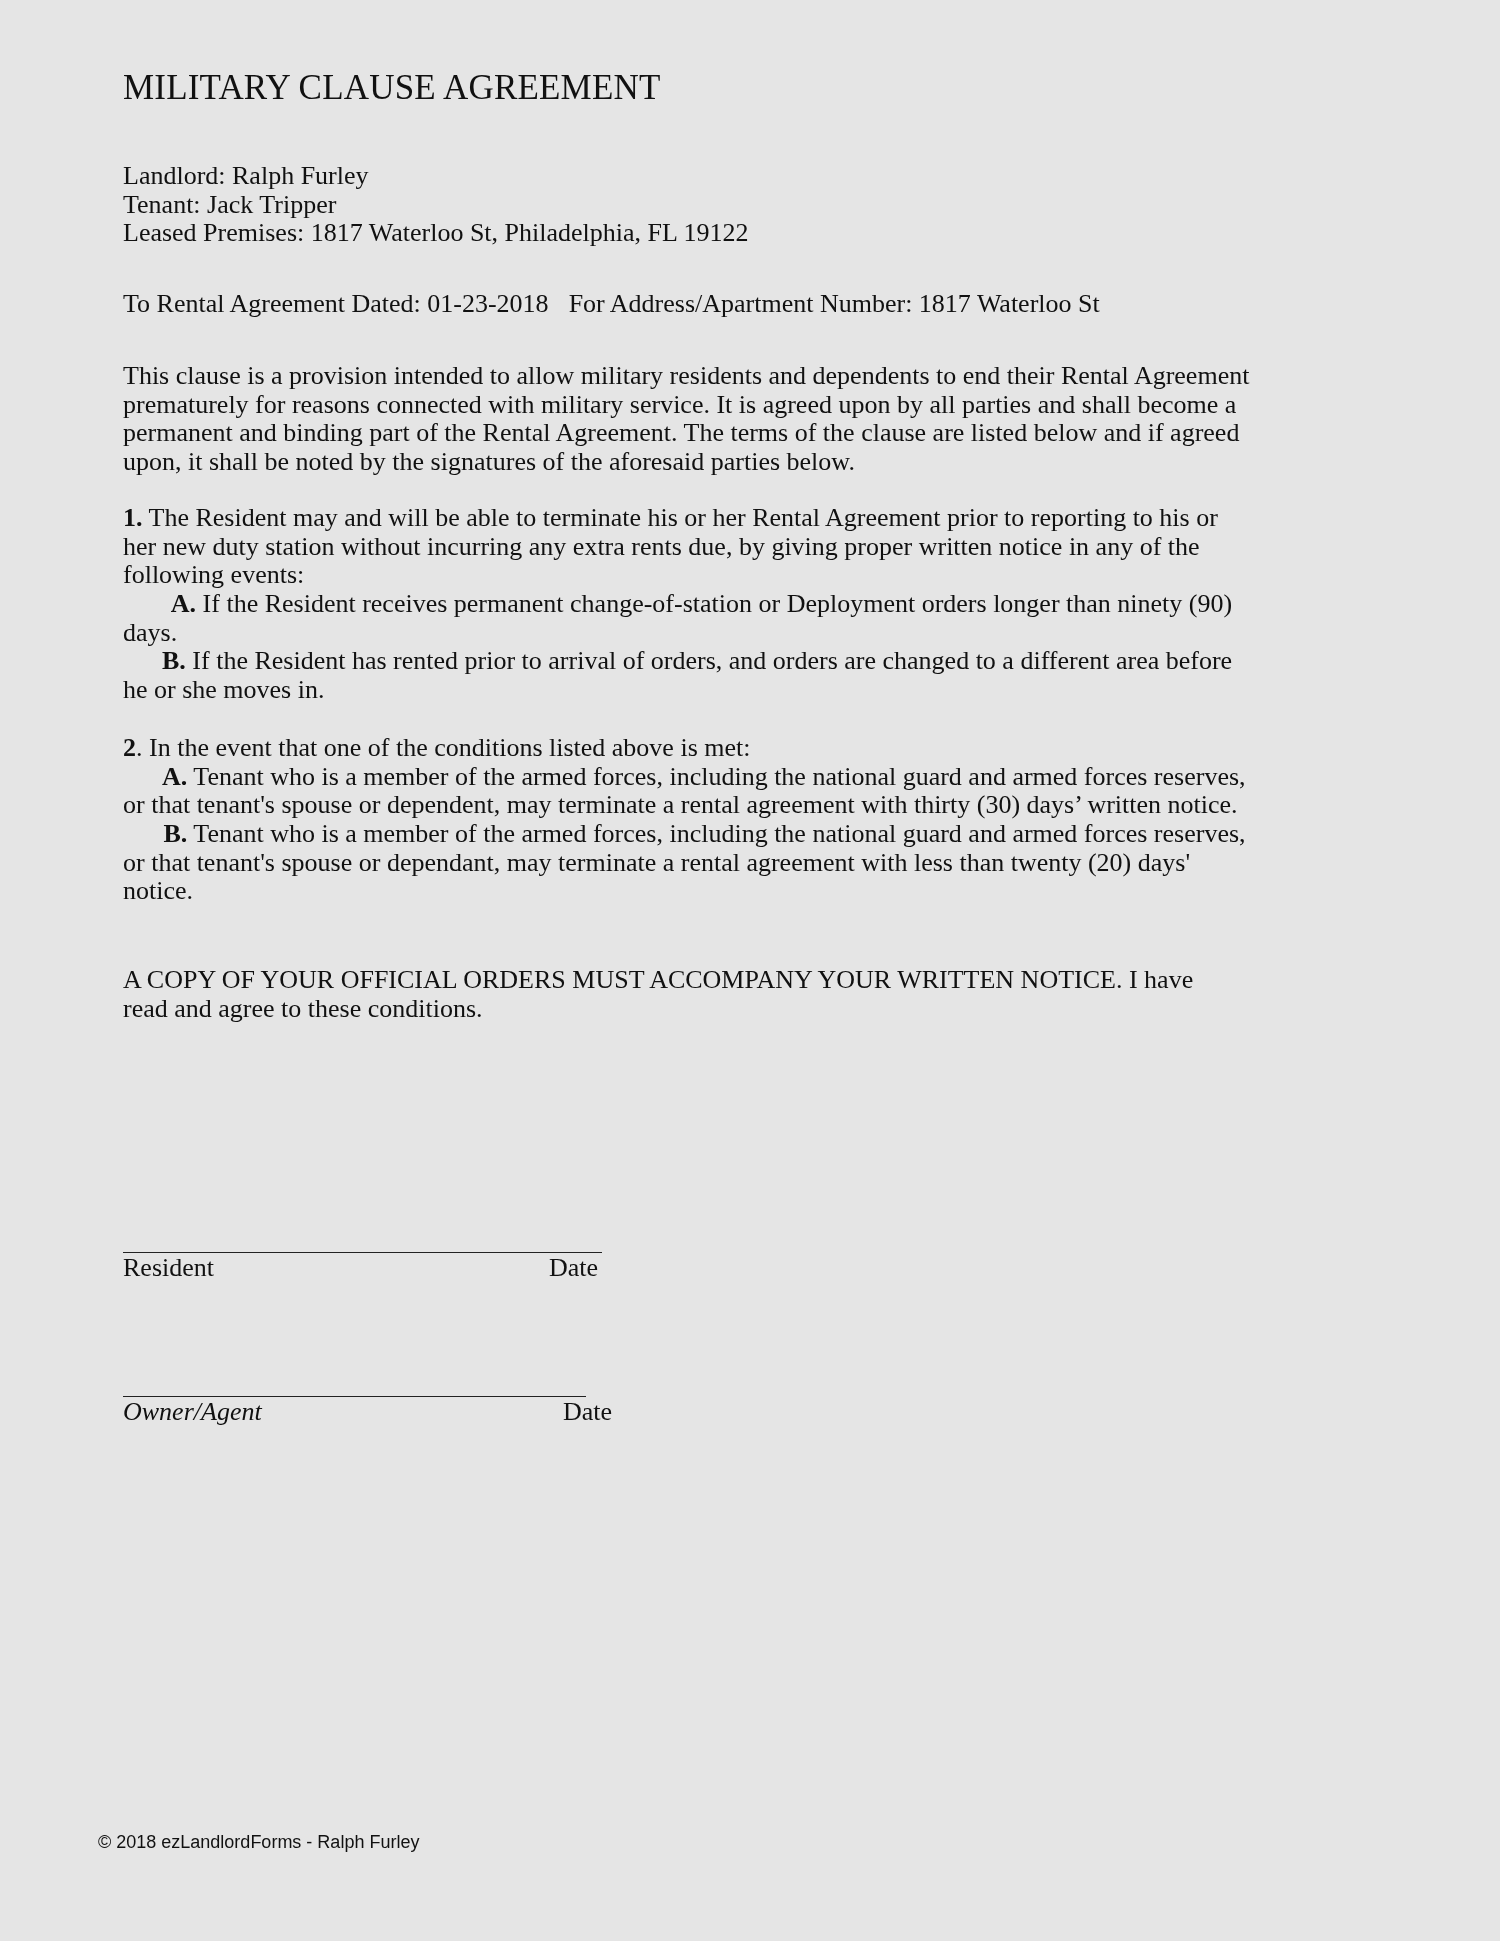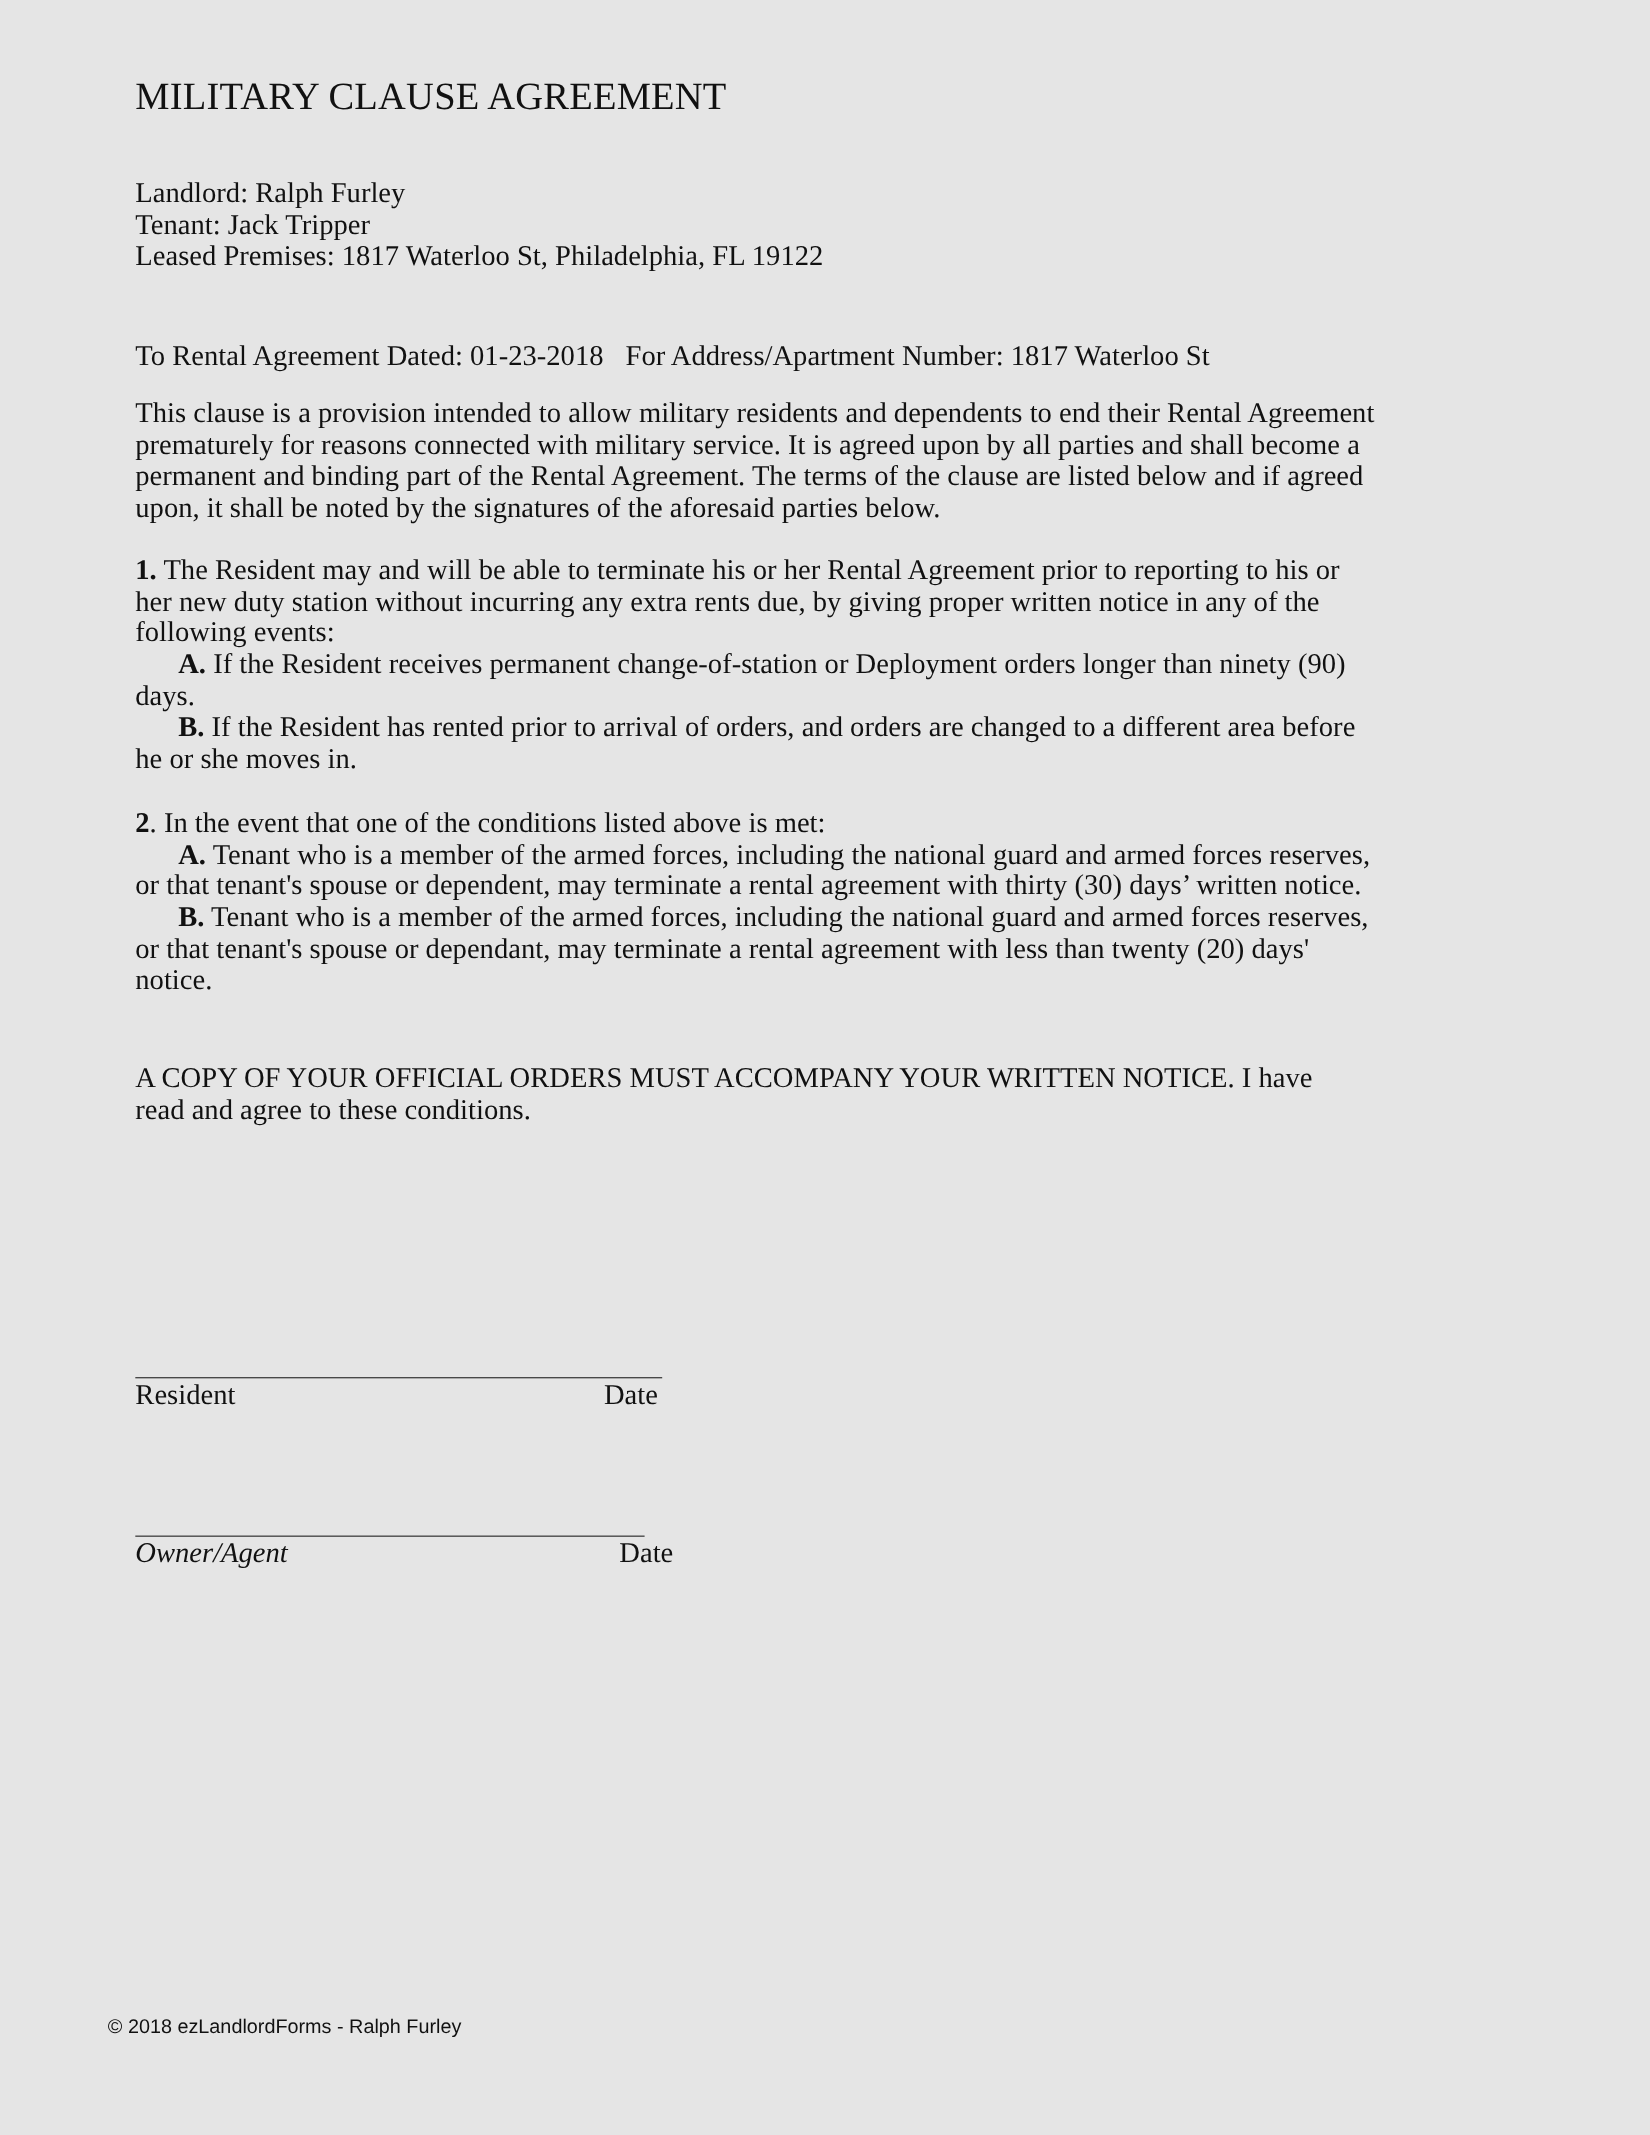--- a/index.html
+++ b/index.html
@@ -2,24 +2,24 @@
 <html><head>
   <meta charset="utf-8">
   <style>
     html, body { margin: 0; padding: 0; background: #ffffff; }
     body { width: 1500px; height: 1941px; position: relative; overflow: hidden; color: #111111; }
     .page { position: absolute; left: 0; top: 0; width: 1500px; height: 1941px; background: #e5e5e5; }
     .serif { font-family: "Liberation Serif", "DejaVu Serif", serif; }
     .title { position: absolute; left: 123px; top: 68px; font-size: 35px; line-height: 40px; white-space: nowrap; letter-spacing: 0.2px; }
     .block { position: absolute; left: 123px; font-size: 26px; line-height: 28.7px; white-space: nowrap; }
     .line { display: block; height: 28.7px; }
-    .indent { padding-left: 39px; }
+    .indent { padding-left: 39px; text-align: right; }
     b { font-weight: bold; }
     .meta { top: 162px; }
-    .dateline { top: 310px; }
+    .dateline { top: 290px; }
     .intro { top: 362px; }
     .sec1 { top: 504px; }
     .sec2 { top: 734px; }
     .notice { top: 966px; }
     .sig { position: absolute; left: 123px; font-size: 26px; line-height: 28px; }
     .sig .rule { position: absolute; left: 0; height: 0; border-top: 1.6px solid #222; }
     .sig .lbl { position: absolute; white-space: nowrap; }
     .sig1 { top: 1252px; }
     .sig2 { top: 1396px; }
     .footer { position: absolute; left: 98px; top: 1831px; font-family: "Liberation Sans", "DejaVu Sans", sans-serif; font-size: 18px; line-height: 22px; white-space: nowrap; color: #111; }

